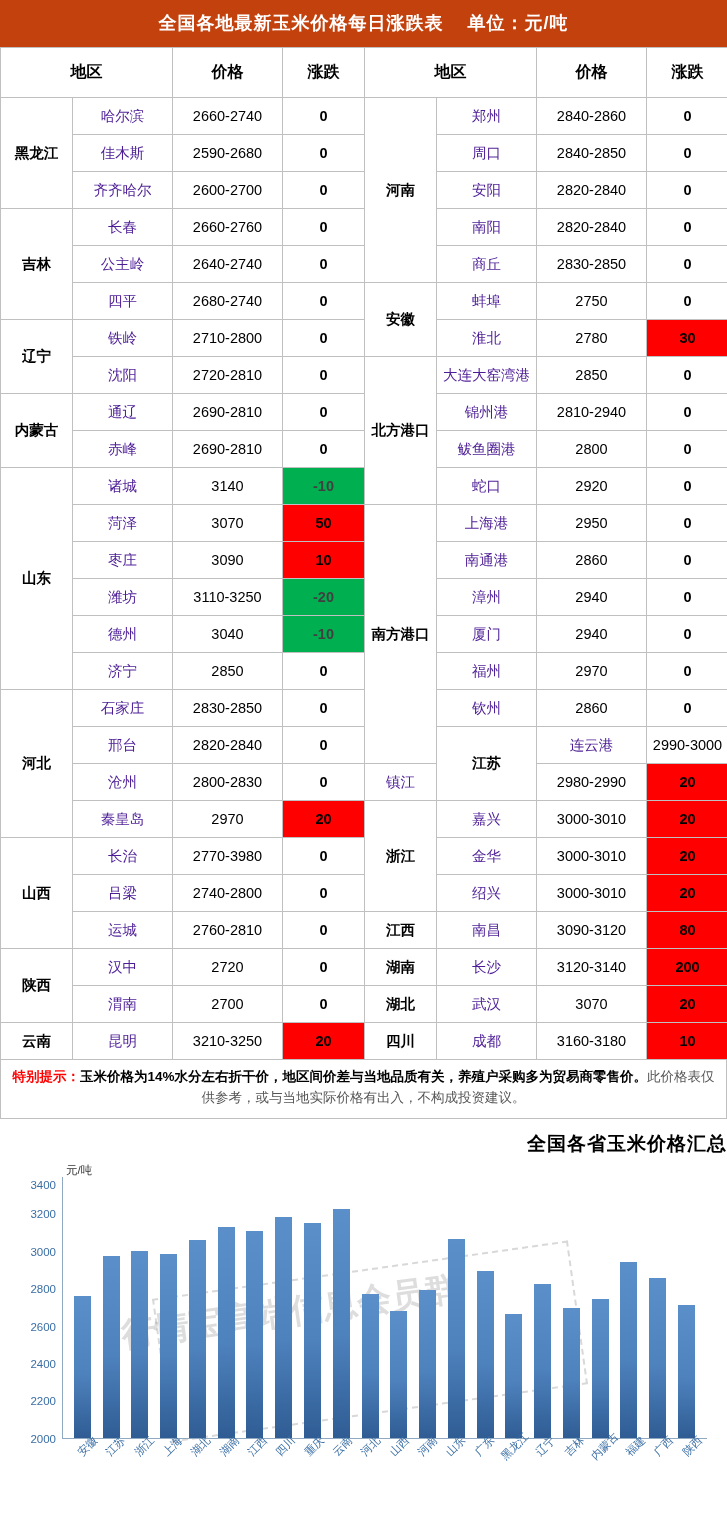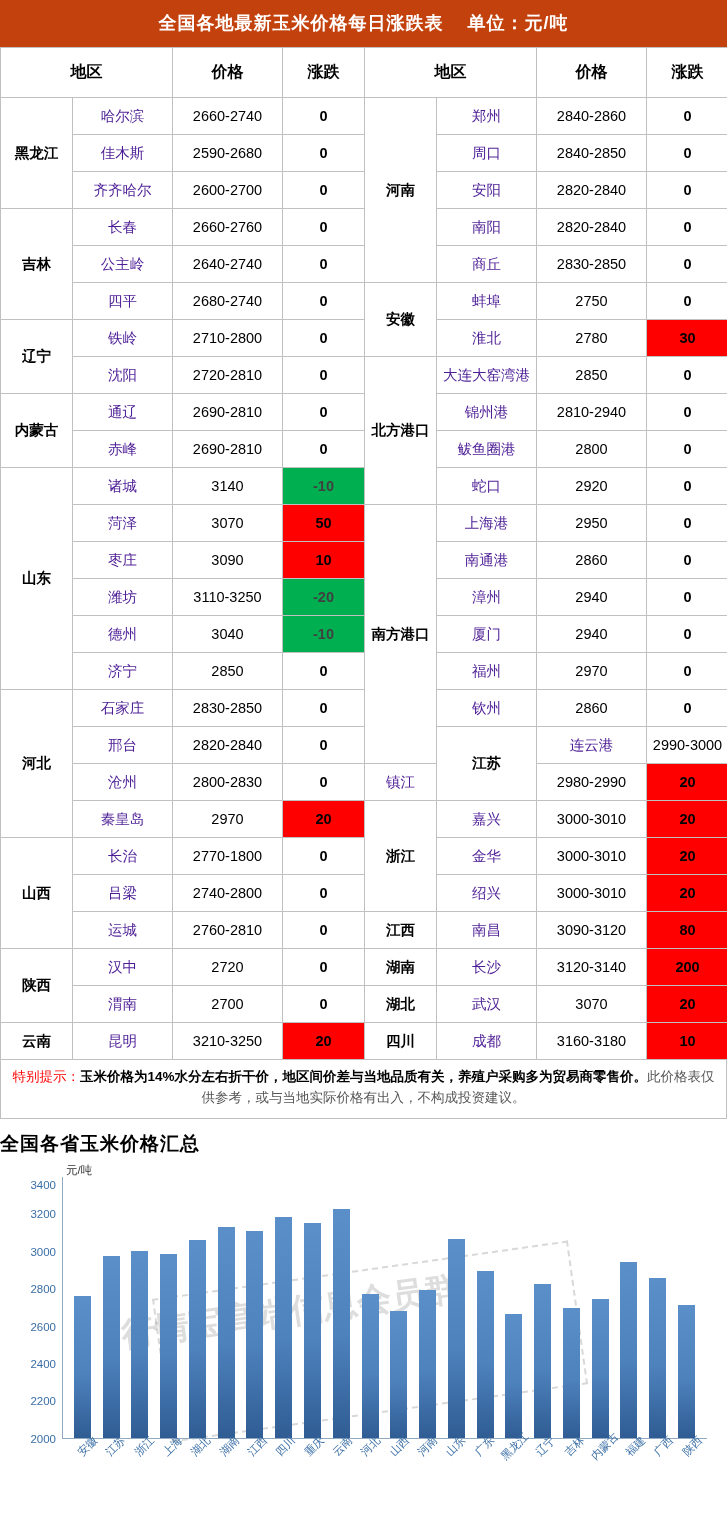--- a/index.html
+++ b/index.html
@@ -67,34 +67,34 @@
 
   
   .notice {
     border: 1px solid #c0c0c0;
     border-top: none;
     padding: 7px 10px 9px;
     font-size: 13.5px;
     line-height: 1.55;
     text-align: center;
   }
-  .notice .lead { color: #ff0000; font-weight: normal; margin-top: 40px; }
+  .notice .lead { color: #ff0000; font-weight: bold; margin-top: 40px; }
   .notice .main { font-weight: bold; }
   .notice .sub { color: #555; }
 
   
   .chart-box {
     position: relative;
     width: 727px;
     height: 400px;
     background: #fff;
     overflow: hidden;
   }
   .chart-title {
-    text-align: left;
+    text-align: right;
     font-size: 19px;
     font-weight: bold;
     padding-top: 12px;
     letter-spacing: 1px;
   }
   .chart-unit {
     position: absolute;
     left: 66px; top: 44px;
     font-size: 11.5px;
     color: #333;
@@ -365,21 +365,21 @@
           <td>2970</td>
           <td class="chg chg-up">20</td>
           <td class="prov" rowspan="3">浙江</td>
           <td class="city">嘉兴</td>
           <td>3000-3010</td>
           <td class="chg chg-up">20</td>
         </tr>
         <tr>
           <td class="prov" rowspan="3">山西</td>
           <td class="city">长治</td>
-          <td>2770-1800</td>
+          <td>2770-3980</td>
           <td class="chg chg-zero">0</td>
           <td class="city">金华</td>
           <td>3000-3010</td>
           <td class="chg chg-up">20</td>
         </tr>
         <tr>
           <td class="city">吕梁</td>
           <td>2740-2800</td>
           <td class="chg chg-zero">0</td>
           <td class="city">绍兴</td>

